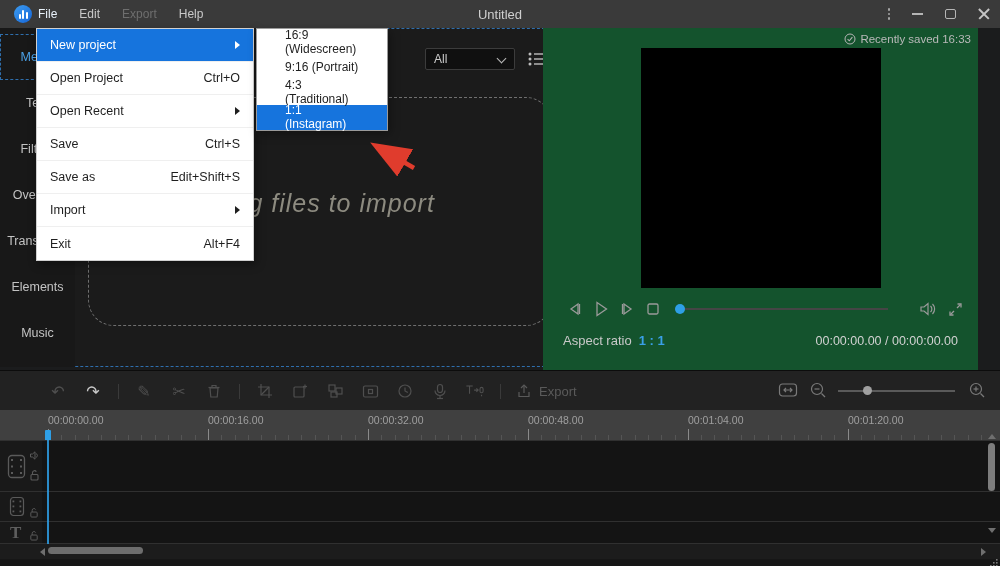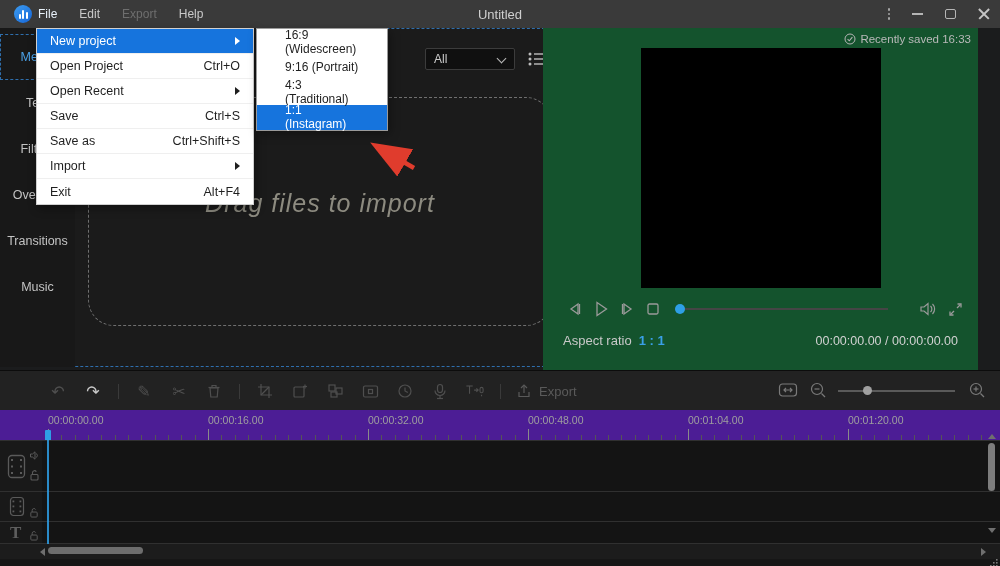--- a/index.html
+++ b/index.html
@@ -58,21 +58,21 @@
   .tool { width:20px; height:20px; display:flex; align-items:center; justify-content:center; color:#4f4f4f; font-size:16px; }
   .tool.lit { color:#c9c9c9; }
   .tsep { width:1px; height:15px; background:#3a3a3a; }
   .export-group { display:flex; align-items:center; gap:7px; color:#5a5a5a; font-size:13px; }
   .zslider { position:absolute; left:838px; top:390px; width:117px; height:1.5px; background:#5a5a5a; }
   .zslider .handle { position:absolute; left:25px; top:-4px; width:9px; height:9px; border-radius:50%; background:#a0a0a0; }
   .zicon { position:absolute; top:10px; width:20px; height:20px; color:#7a7a7a; }
 
   
   .timeline { position:absolute; left:0; top:410px; width:1000px; height:156px; background:#161616; }
-  .ruler { position:absolute; left:0; top:0; width:1000px; height:30px; background:#4c1d95; }
+  .ruler { position:absolute; left:0; top:0; width:1000px; height:30px; background:#404040; }
   .ruler .lab { position:absolute; top:4px; font-size:10.5px; color:#9f9f9f; white-space:nowrap; }
   .ticks { position:absolute; left:48px; right:10px; bottom:0; height:12px;
     background:
       repeating-linear-gradient(to right,#8a8a8a 0 1px,transparent 1px 160px) left bottom/100% 11px no-repeat,
       repeating-linear-gradient(to right,#555 0 1px,transparent 1px 13.33px) left bottom/100% 5px no-repeat; }
   .playcap { position:absolute; left:45px; top:20px; width:6px; height:11px; background:#2e9fe6; border-radius:1px; }
   .playline { position:absolute; left:47px; top:20px; width:1.5px; height:114px; background:rgba(46,159,230,.85); z-index:5; }
   .trackrow { position:absolute; left:0; width:1000px; background:#141414; border-top:1px solid #303030; }
   .row1 { top:30px; height:51px; } .row2 { top:81px; height:30px; } .row3 { top:111px; height:23px; border-bottom:1px solid #303030; }
   .thead { position:absolute; left:0; top:0; bottom:0; width:42px; background:#191919; }
@@ -84,21 +84,21 @@
   .vsb-thumb { position:absolute; left:988px; top:33px; width:7px; height:48px; background:#7d7d7d; border-radius:4px; }
   .hscroll { position:absolute; left:0; top:134px; width:1000px; height:15px; background:#1c1c1c; }
   .hsb-l, .hsb-r { position:absolute; top:4px; width:0; height:0; border-top:4px solid transparent; border-bottom:4px solid transparent; }
   .hsb-l { left:40px; border-right:5px solid #6f6f6f; }
   .hsb-r { left:981px; border-left:5px solid #6f6f6f; }
   .hsb-thumb { position:absolute; left:48px; top:3px; width:95px; height:7px; background:#6d6d6d; border-radius:4px; }
   .grip { position:absolute; right:2px; top:148px; color:#787878; }
 
   
   .filemenu { position:absolute; left:36px; top:28px; width:218px; background:#fff; box-shadow:2px 3px 9px rgba(0,0,0,.4); z-index:50; border:1px solid #d0d0d0; }
-  .fm-item { height:25px; display:flex; align-items:center; padding:0 13px; font-size:12.5px; color:#1f1f1f; border-bottom:1px solid #efefef; cursor:default; }
+  .fm-item { height:33px; display:flex; align-items:center; padding:0 13px; font-size:12.5px; color:#1f1f1f; border-bottom:1px solid #efefef; cursor:default; }
   .fm-item:last-child { border-bottom:none; }
   .fm-item .sc { margin-left:auto; color:#1f1f1f; }
   .fm-item.hl { background:#1674dd; color:#fff; }
   .arr { margin-left:auto; width:0; height:0; border-top:4px solid transparent; border-bottom:4px solid transparent; border-left:5px solid #1f1f1f; }
   .fm-item.hl .arr { border-left-color:#fff; }
   .submenu { position:absolute; left:256px; top:28px; width:132px; background:#fff; border:1px solid #9a9a9a; box-shadow:2px 3px 9px rgba(0,0,0,.35); z-index:51; }
   .sm-item { height:25.2px; display:flex; align-items:center; padding:0 28px; font-size:12px; color:#1f1f1f; cursor:default; }
   .sm-item.hl { background:#1674dd; color:#fff; }
 
   .annot { position:absolute; left:0; top:0; z-index:60; pointer-events:none; }
@@ -139,20 +139,21 @@
 
   <div class="main">
 
     <div class="media-panel">
       <div class="sidebar">
         <div class="side-item active">Media</div>
         <div class="side-item">Text</div>
         <div class="side-item">Filters</div>
         <div class="side-item">Overlays</div>
         <div class="side-item">Transitions</div>
+        <div class="side-item">Elements</div>
         <div class="side-item">Music</div>
       </div>
       <div class="media-content">
         <div class="filter-select">
           <span>All</span>
           <span class="chev"></span>
         </div>
         <div class="listview">
           <svg class="gi" width="20" height="18" viewBox="0 0 20 18">
             <g stroke="#bdbdbd" stroke-width="1.4">
@@ -481,21 +482,21 @@
     <div class="fm-item">
       <span>Open Recent</span>
       <span class="arr"></span>
     </div>
     <div class="fm-item">
       <span>Save</span>
       <span class="sc">Ctrl+S</span>
     </div>
     <div class="fm-item">
       <span>Save as</span>
-      <span class="sc">Ctrl+Shift+S</span>
+      <span class="sc">Edit+Shift+S</span>
     </div>
     <div class="fm-item">
       <span>Import</span>
       <span class="arr"></span>
     </div>
     <div class="fm-item">
       <span>Exit</span>
       <span class="sc">Alt+F4</span>
     </div>
   </div>

